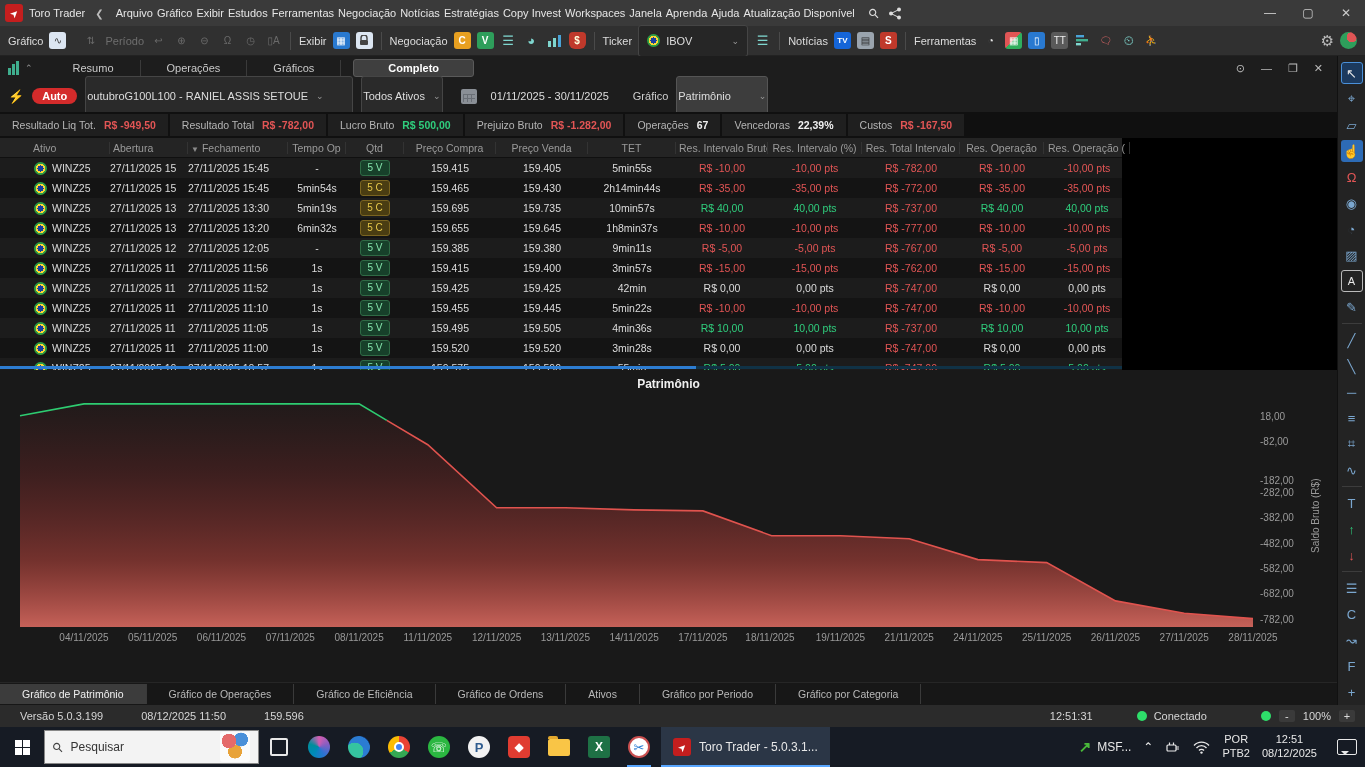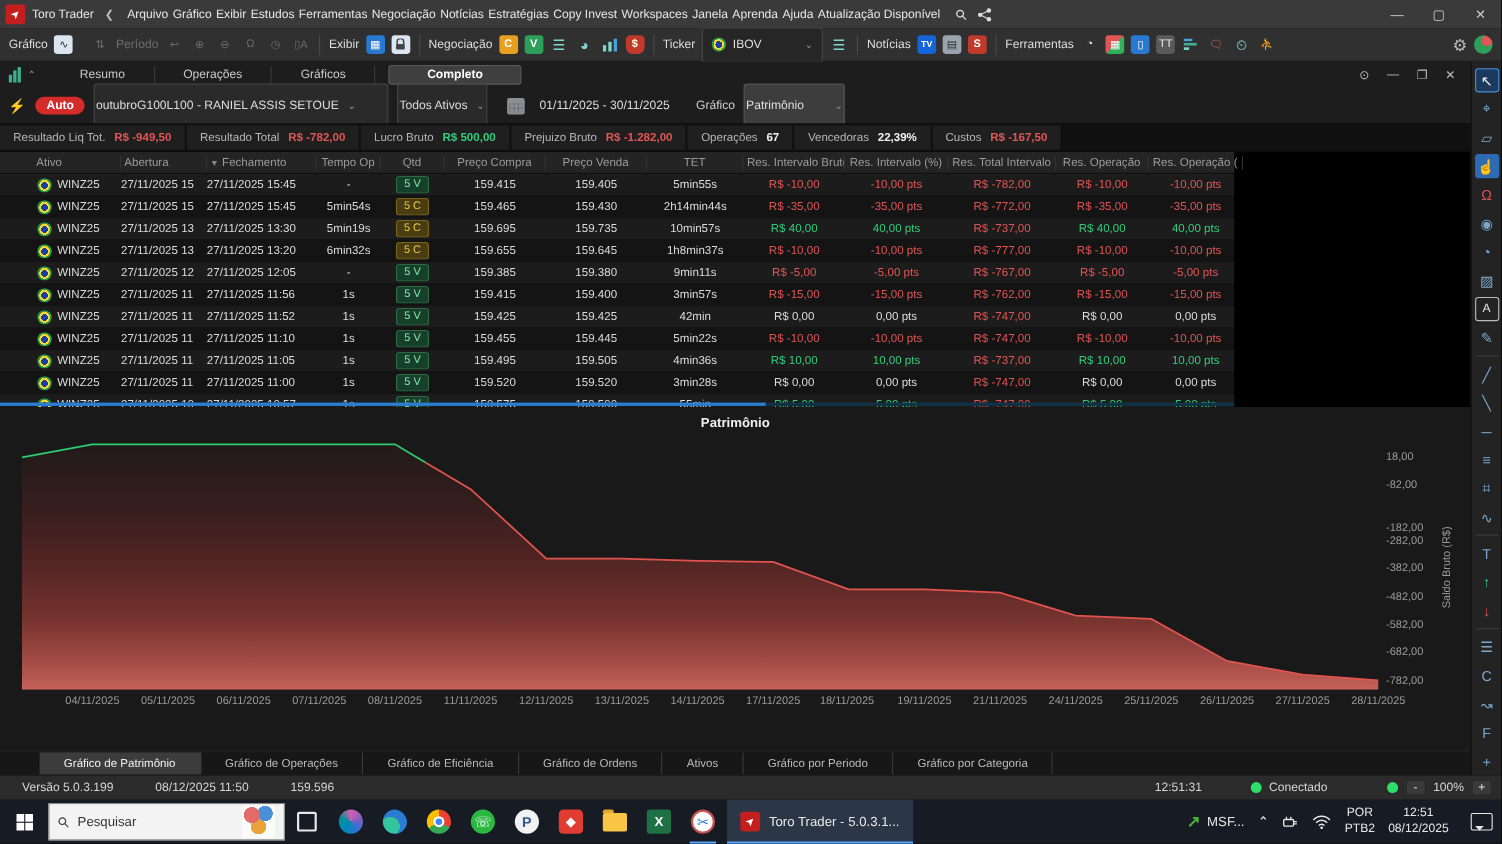--- a/index.html
+++ b/index.html
@@ -107,21 +107,21 @@
   .ytick { position:absolute; left:1260px; color:#9a9a9a; font-size:10px; transform:translateY(-50%); }
   .ylab { position:absolute; left:1310px; top:60px; color:#9a9a9a; font-size:10px;
     writing-mode:vertical-rl; transform:rotate(180deg); height:172px; text-align:center; }
   .xlabels { position:absolute; top:262px; left:0; width:1337px; height:14px; }
   .xlab { position:absolute; width:80px; margin-left:-40px; text-align:center; color:#9a9a9a; font-size:10px; }
   .legend { position:absolute; top:284px; left:0; width:1337px; display:flex; align-items:center;
     justify-content:center; gap:7px; color:#b5b5b5; font-size:10.5px; }
 
   
   .bottomtabs { position:absolute; top:682px; left:0; width:1337px; height:23px; background:#171717;
-    display:flex; align-items:center; font-size:10.5px; color:#b9b9b9; border-top:1px solid #262626;padding-left:36px; }
+    display:flex; align-items:center; font-size:10.5px; color:#b9b9b9; border-top:1px solid #262626; }
   .btab { padding:4px 22px; border-right:1px solid #3a3a3a; white-space:nowrap; }
   .btab.sel { background:#3c3c3c; color:#f0f0f0; }
 
   
   .statusbar { position:absolute; top:705px; left:0; width:1365px; height:22px; background:#2b2b2b;
     display:flex; align-items:center; color:#d5d5d5; font-size:11px; }
   .sb-item { margin-left:38px; }
   .sb-right { margin-left:auto; display:flex; align-items:center; gap:14px; padding-right:10px; }
   .dot { width:10px; height:10px; border-radius:50%; background:#2ede6a; display:inline-block; }
   .zbtn { background:#3a3a3a; color:#ddd; width:16px; text-align:center; border-radius:2px; font-size:11px; }

